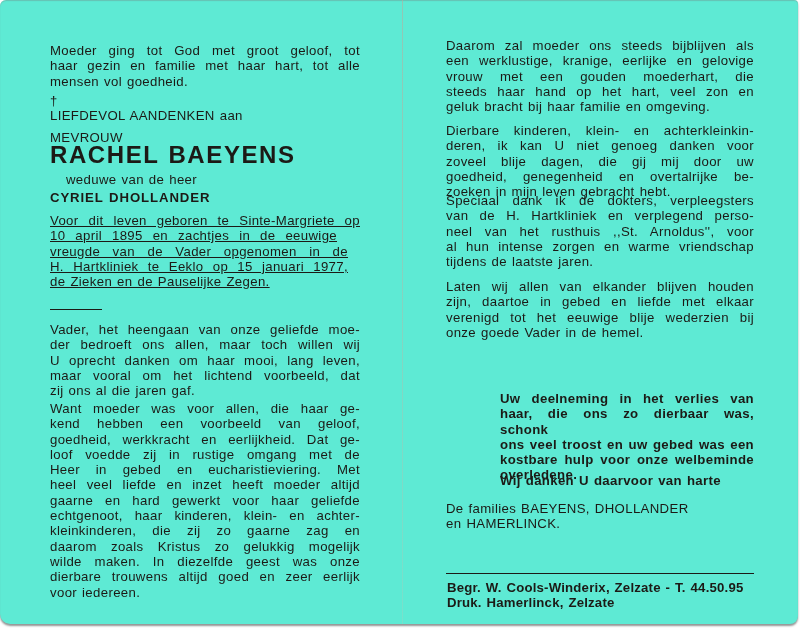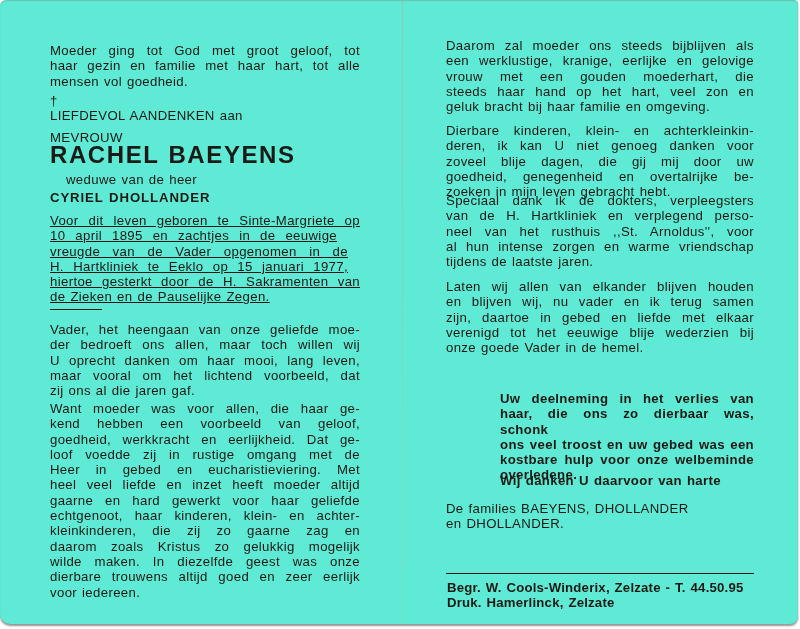--- a/index.html
+++ b/index.html
@@ -79,21 +79,20 @@
     <div id="mevrouw">MEVROUW</div>
     <div id="name">RACHEL BAEYENS</div>
     <div id="widow">weduwe van de heer</div>
     <div id="husband">CYRIEL DHOLLANDER</div>
 
     <div id="bio">
       <span class="jline">Voor dit leven geboren te Sinte-Margriete op</span>
       <span class="jline" style="width:287px">10 april 1895 en zachtjes in de eeuwige</span>
       <span class="jline" style="width:298px">vreugde van de Vader opgenomen in de</span>
       <span class="jline" style="width:298px">H. Hartkliniek te Eeklo op 15 januari 1977,</span>
-      <span class="jline">hiertoe gesterkt door de H. Sakramenten van</span>
       <span class="line">de Zieken en de Pauselijke Zegen.</span>
     </div>
 
     <div id="divider"></div>
 
     <div id="para1">
       <span class="jline">Vader, het heengaan van onze geliefde moe-</span>
       <span class="jline">der bedroeft ons allen, maar toch willen wij</span>
       <span class="jline">U oprecht danken om haar mooi, lang leven,</span>
       <span class="jline">maar vooral om het lichtend voorbeeld, dat</span>
@@ -137,39 +136,38 @@
     <div id="r3">
       <span class="jline">Speciaal dank ik de dokters, verpleegsters</span>
       <span class="jline">van de H. Hartkliniek en verplegend perso-</span>
       <span class="jline">neel van het rusthuis ,,St. Arnoldus'', voor</span>
       <span class="jline">al hun intense zorgen en warme vriendschap</span>
       <span class="line">tijdens de laatste jaren.</span>
     </div>
 
     <div id="r4">
       <span class="jline">Laten wij allen van elkander blijven houden</span>
-      <span class="jline">en blijven wij, nu vader en ik terug samen</span>
       <span class="jline">zijn, daartoe in gebed en liefde met elkaar</span>
       <span class="jline">verenigd tot het eeuwige blije wederzien bij</span>
       <span class="line">onze goede Vader in de hemel.</span>
     </div>
 
     <div id="condolence" class="b">
       <span class="jline">Uw deelneming in het verlies van</span>
       <span class="jline">haar, die ons zo dierbaar was, schonk</span>
       <span class="jline">ons veel troost en uw gebed was een</span>
       <span class="jline">kostbare hulp voor onze welbeminde</span>
       <span class="line">overledene.</span>
     </div>
 
     <div id="thanks">Wij danken U daarvoor van harte</div>
 
     <div id="families">
       <span class="line">De families BAEYENS, DHOLLANDER</span>
-      <span class="line">en DHOLLANDER.</span>
+      <span class="line">en HAMERLINCK.</span>
     </div>
 
     <div id="rule"></div>
 
     <div id="printer">
       <span class="line">Begr. W. Cools-Winderix, Zelzate - T. 44.50.95</span>
       <span class="line">Druk. Hamerlinck, Zelzate</span>
     </div>
   </div>
 </div>

